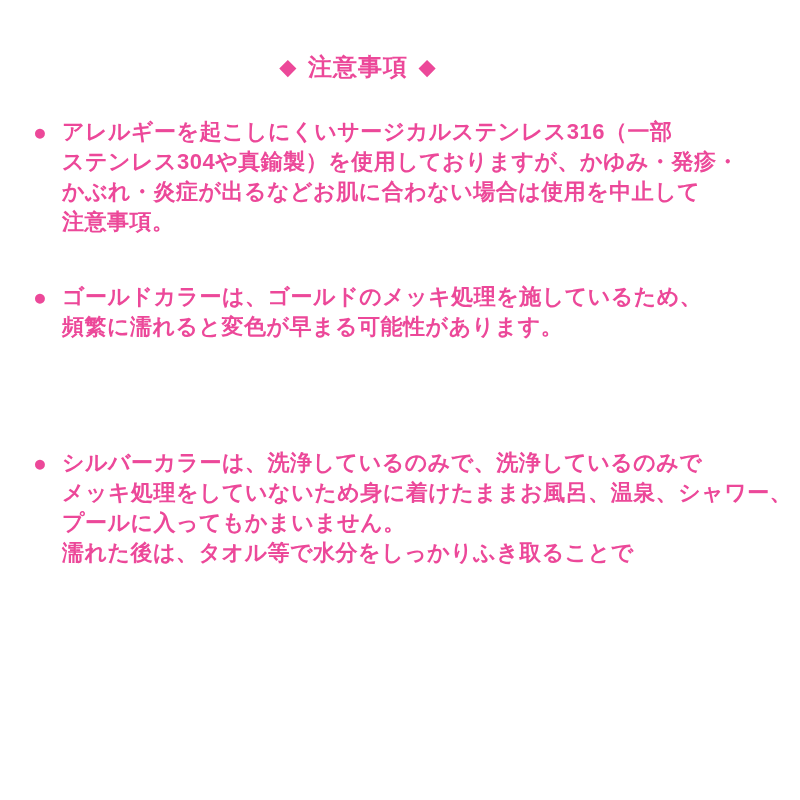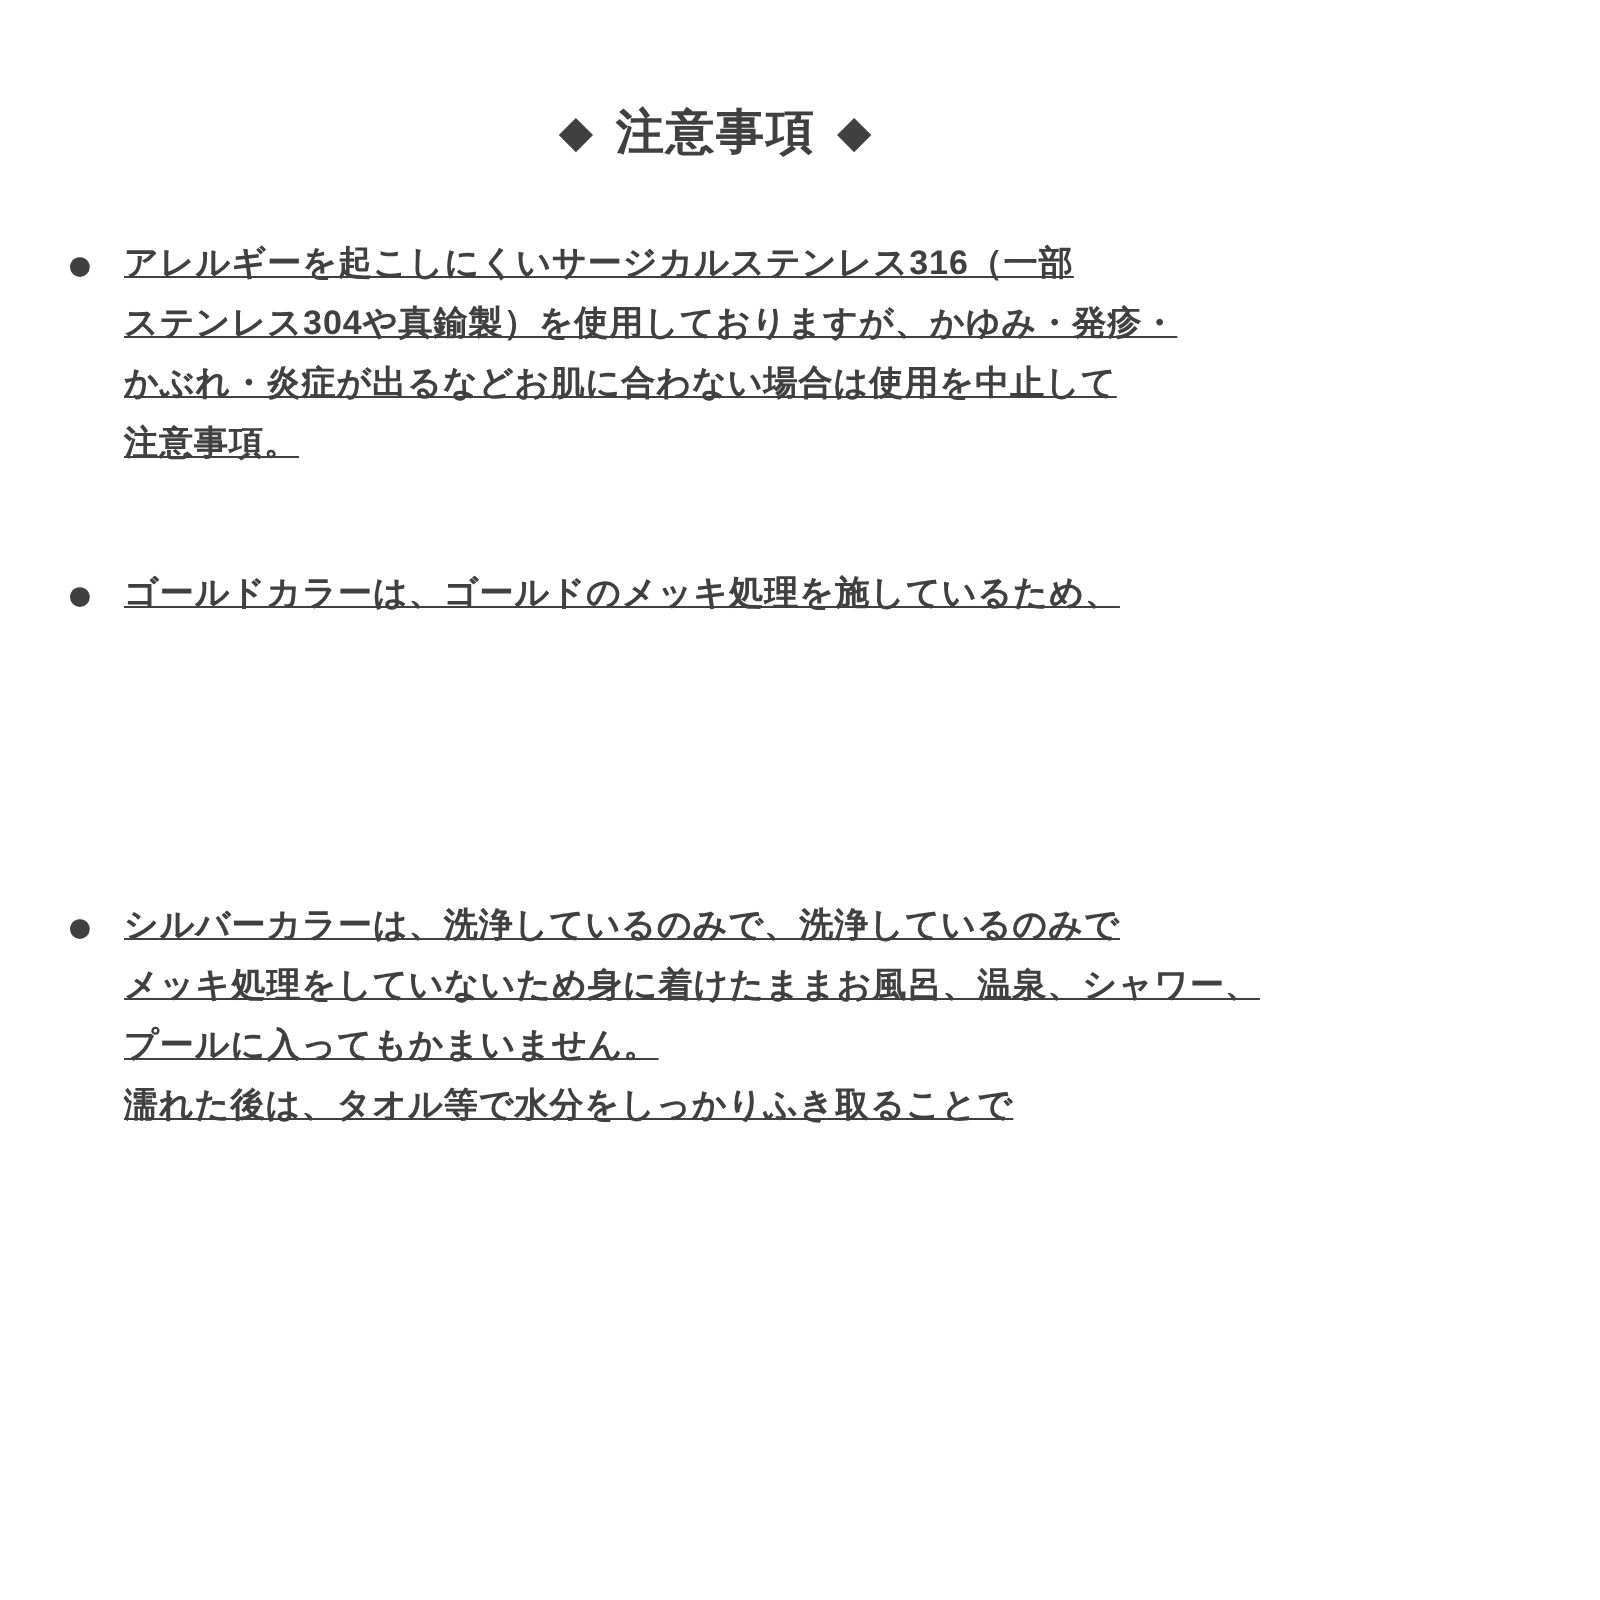--- a/index.html
+++ b/index.html
@@ -8,21 +8,21 @@
     width: 800px;
     height: 800px;
     background: #ffffff;
     overflow: hidden;
   }
   .page {
     position: relative;
     width: 716px;
     height: 800px;
     background: #ffffff;
-    color: #404040;
+    color: #ec4899;
     font-family: "Liberation Sans", sans-serif;
     font-weight: 700;
   }
   .title {
     position: absolute;
     top: 52px;
     left: 0;
     right: 0;
     margin: 0;
     text-align: center;
@@ -43,25 +43,24 @@
     display: flex;
     align-items: flex-start;
   }
   .notice-item .bullet {
     flex: none;
     width: 29px;
     font-size: 23px;
     line-height: 30px;
   }
   .notice-item .lines {
-    font-size: 17px;
+    font-size: 22px;
     line-height: 30px;
     letter-spacing: 0.5px;
     white-space: nowrap;
-    text-decoration: underline;
   }
   .item-1 { top: 117px; }
   .item-2 { top: 282px; }
   .item-3 { top: 448px; }
 </style>
 </head>
 <body>
 
 <div class="page">
 
@@ -76,20 +75,21 @@
       <div class="line">ステンレス304や真鍮製）を使用しておりますが、かゆみ・発疹・</div>
       <div class="line">かぶれ・炎症が出るなどお肌に合わない場合は使用を中止して</div>
       <div class="line">注意事項。</div>
     </div>
   </div>
 
   <div class="notice-item item-2">
     <span class="bullet">●</span>
     <div class="lines">
       <div class="line">ゴールドカラーは、ゴールドのメッキ処理を施しているため、</div>
+      <div class="line">頻繁に濡れると変色が早まる可能性があります。</div>
     </div>
   </div>
 
   <div class="notice-item item-3">
     <span class="bullet">●</span>
     <div class="lines">
       <div class="line">シルバーカラーは、洗浄しているのみで、洗浄しているのみで</div>
       <div class="line">メッキ処理をしていないため身に着けたままお風呂、温泉、シャワー、</div>
       <div class="line">プールに入ってもかまいません。</div>
       <div class="line">濡れた後は、タオル等で水分をしっかりふき取ることで</div>

